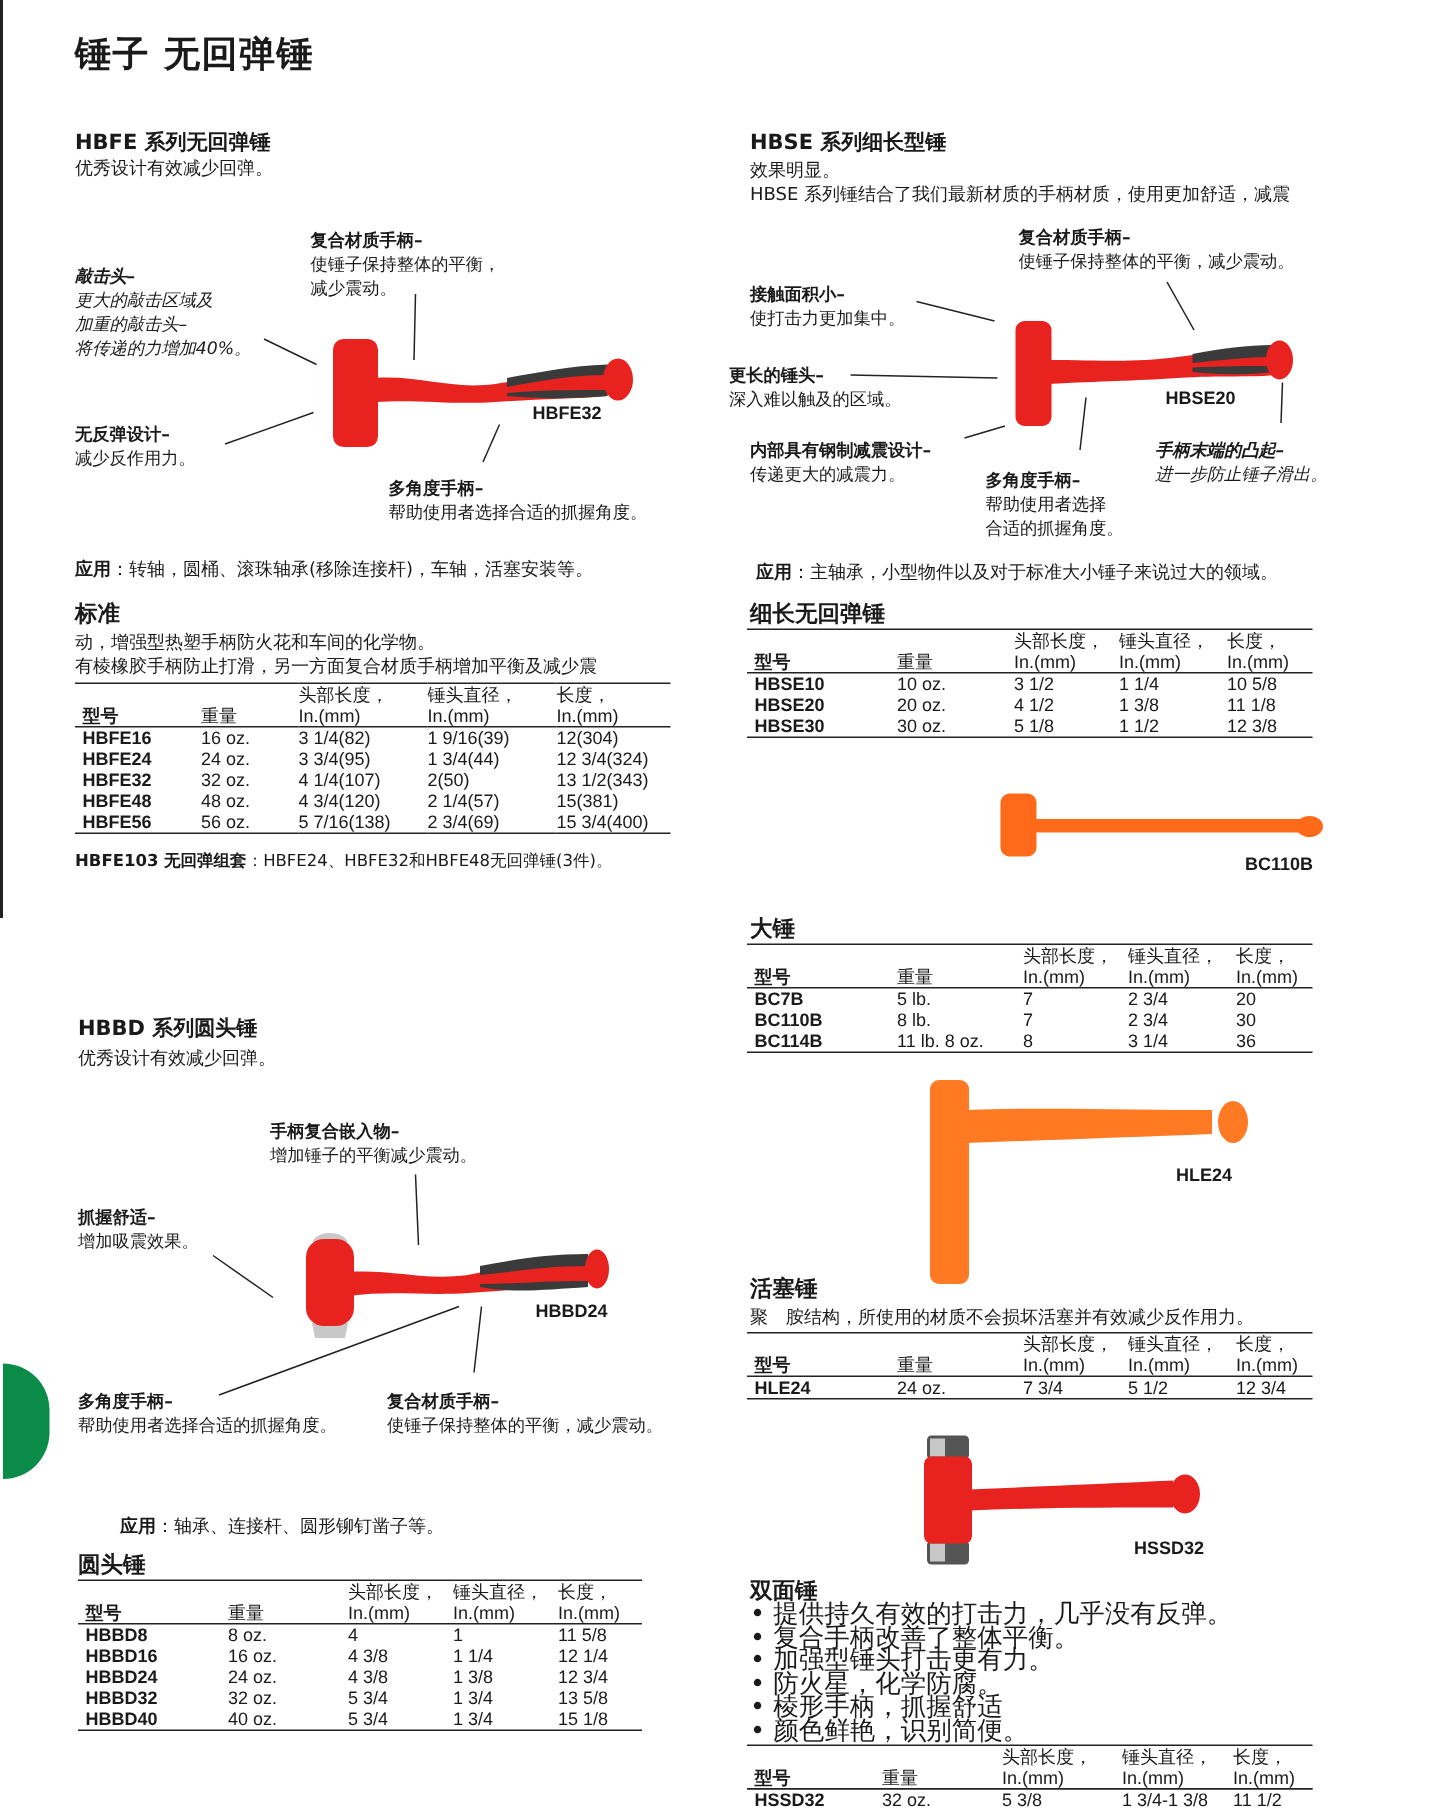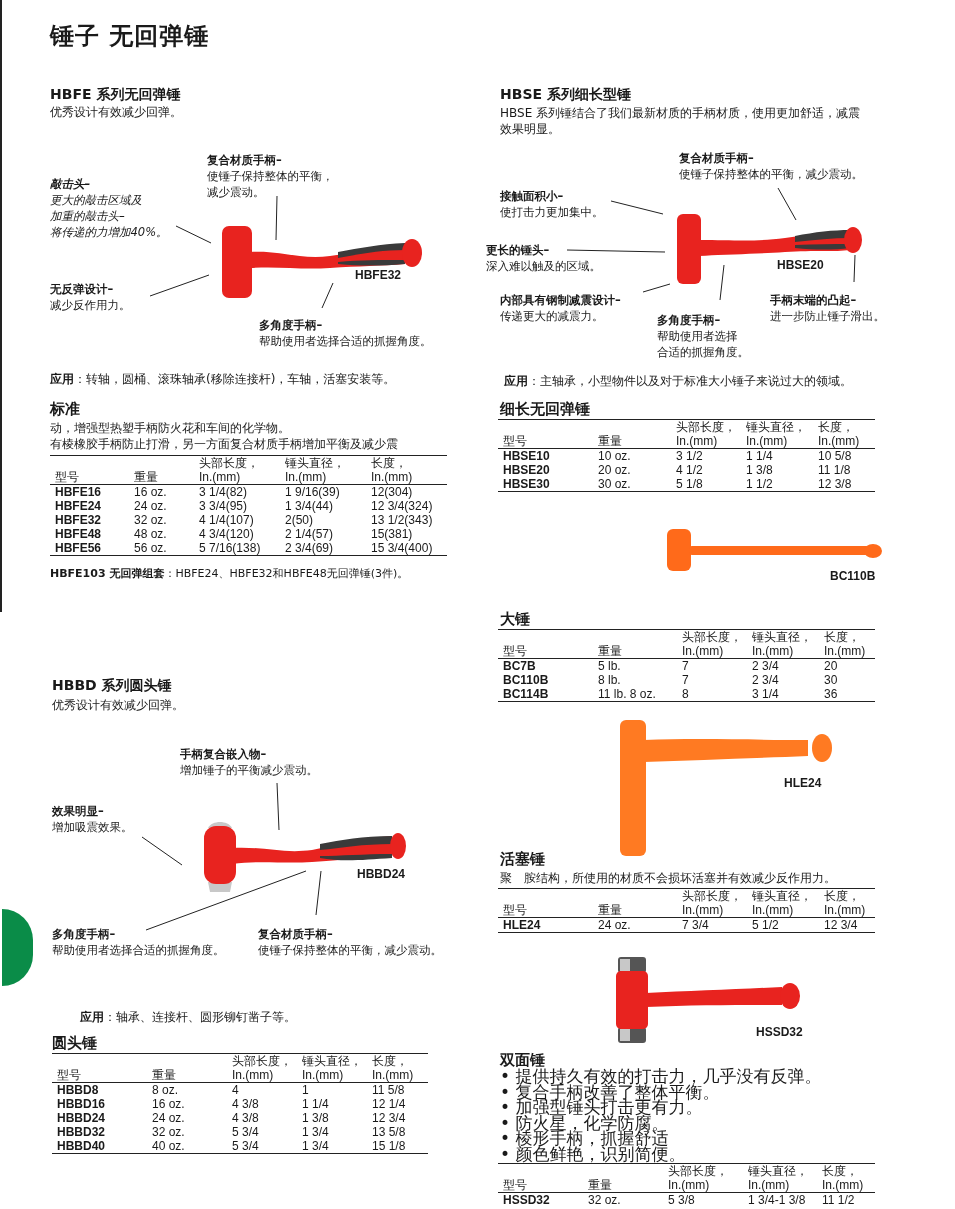--- a/index.html
+++ b/index.html
@@ -13,21 +13,21 @@
   .sec-sub { font-size: 12px; line-height: 16px; }
   .callout { font-size: 11.5px; line-height: 16px; }
   .callout b { font-weight: bold; display: block; }
   .model-label { font-size: 12px; font-weight: bold; font-family: "Liberation Sans", sans-serif; }
   .app { font-size: 12px; }
   .app b { font-weight: bold; }
   .tbl-title { font-size: 15px; font-weight: bold; }
   .desc { font-size: 12px; line-height: 16px; }
   table.spec { border-collapse: collapse; font-family: "Liberation Sans", sans-serif; font-size: 12px; border-top: 1.5px solid #222; border-bottom: 1.5px solid #222; }
   table.spec th { font-weight: normal; text-align: left; vertical-align: bottom; line-height: 14px; padding: 0; border-bottom: 1.5px solid #222; }
-  table.spec th.model { font-weight: normal; }
+  table.spec th.model { font-weight: bold; }
   table.spec td { padding: 0; line-height: 14px; height: 14px; white-space: nowrap; }
   table.spec td.model { font-weight: bold; }
   .note { font-size: 11px; }
   .note b { font-weight: bold; }
   .bullets { list-style: none; font-size: 17px; line-height: 15.5px; }
   .bullets li::before { content: "• "; }
   svg.leader { position: absolute; left: 0; top: 0; overflow: visible; pointer-events: none; }
 </style>
 </head>
 <body>
@@ -143,22 +143,22 @@
       </tr>
   </tbody>
 </table>
 
 <div class="abs note" style="left:50px; top:566px;">
   <b>HBFE103 无回弹组套</b><span>：HBFE24、HBFE32和HBFE48无回弹锤(3件)。</span>
 </div>
 
 <div class="abs sec-title" style="left:500px; top:86px;">HBSE 系列细长型锤</div>
 <div class="abs sec-sub" style="left:500px; top:105px;">
+  <div>效果明显。</div>
   <div>HBSE 系列锤结合了我们最新材质的手柄材质，使用更加舒适，减震</div>
-  <div>效果明显。</div>
 </div>
 
 <div class="abs callout" style="left:679px; top:150px;">
   <b>复合材质手柄–</b>
   <div>使锤子保持整体的平衡，减少震动。</div>
 </div>
 <div class="abs callout" style="left:500px; top:188px;">
   <b>接触面积小–</b>
   <div>使打击力更加集中。</div>
 </div>
@@ -168,21 +168,21 @@
 </div>
 <div class="abs callout" style="left:500px; top:292px;">
   <b>内部具有钢制减震设计–</b>
   <div>传递更大的减震力。</div>
 </div>
 <div class="abs callout" style="left:657px; top:312px;">
   <b>多角度手柄–</b>
   <div>帮助使用者选择</div>
   <div>合适的抓握角度。</div>
 </div>
-<div class="abs callout" style="left:770px; top:292px;">
+<div class="abs callout" style="left:770px; top:292px;font-style:italic;">
   <b>手柄末端的凸起–</b>
   <div>进一步防止锤子滑出。</div>
 </div>
 
 <svg class="abs" style="left:675px; top:212px;" width="190" height="75" viewBox="0 0 190 75">
   <rect x="2" y="2" width="24" height="70" rx="6" fill="#e8231f"></rect>
   <path d="M24 28 C60 28 80 30 110 26 C140 22 160 20 175 18 L175 38 C160 40 140 38 110 40 C80 42 60 42 24 44 Z" fill="#e8231f"></path>
   <path d="M120 24 C140 20 158 18 175 18 L175 26 C158 26 140 28 120 30 Z" fill="#3a3a3a"></path>
   <path d="M120 36 C140 38 158 38 175 36 L175 32 C158 32 140 32 120 33 Z" fill="#3a3a3a"></path>
   <ellipse cx="178" cy="28" rx="9" ry="13" fill="#e8231f"></ellipse>
@@ -389,21 +389,21 @@
 </table>
 
 <div class="abs sec-title" style="left:52px; top:677px;">HBBD 系列圆头锤</div>
 <div class="abs sec-sub" style="left:52px; top:697px;">优秀设计有效减少回弹。</div>
 
 <div class="abs callout" style="left:180px; top:746px;">
   <b>手柄复合嵌入物–</b>
   <div>增加锤子的平衡减少震动。</div>
 </div>
 <div class="abs callout" style="left:52px; top:803px;">
-  <b>效果明显–</b>
+  <b>抓握舒适–</b>
   <div>增加吸震效果。</div>
 </div>
 <div class="abs callout" style="left:52px; top:926px;">
   <b>多角度手柄–</b>
   <div>帮助使用者选择合适的抓握角度。</div>
 </div>
 <div class="abs callout" style="left:258px; top:926px;">
   <b>复合材质手柄–</b>
   <div>使锤子保持整体的平衡，减少震动。</div>
 </div>

